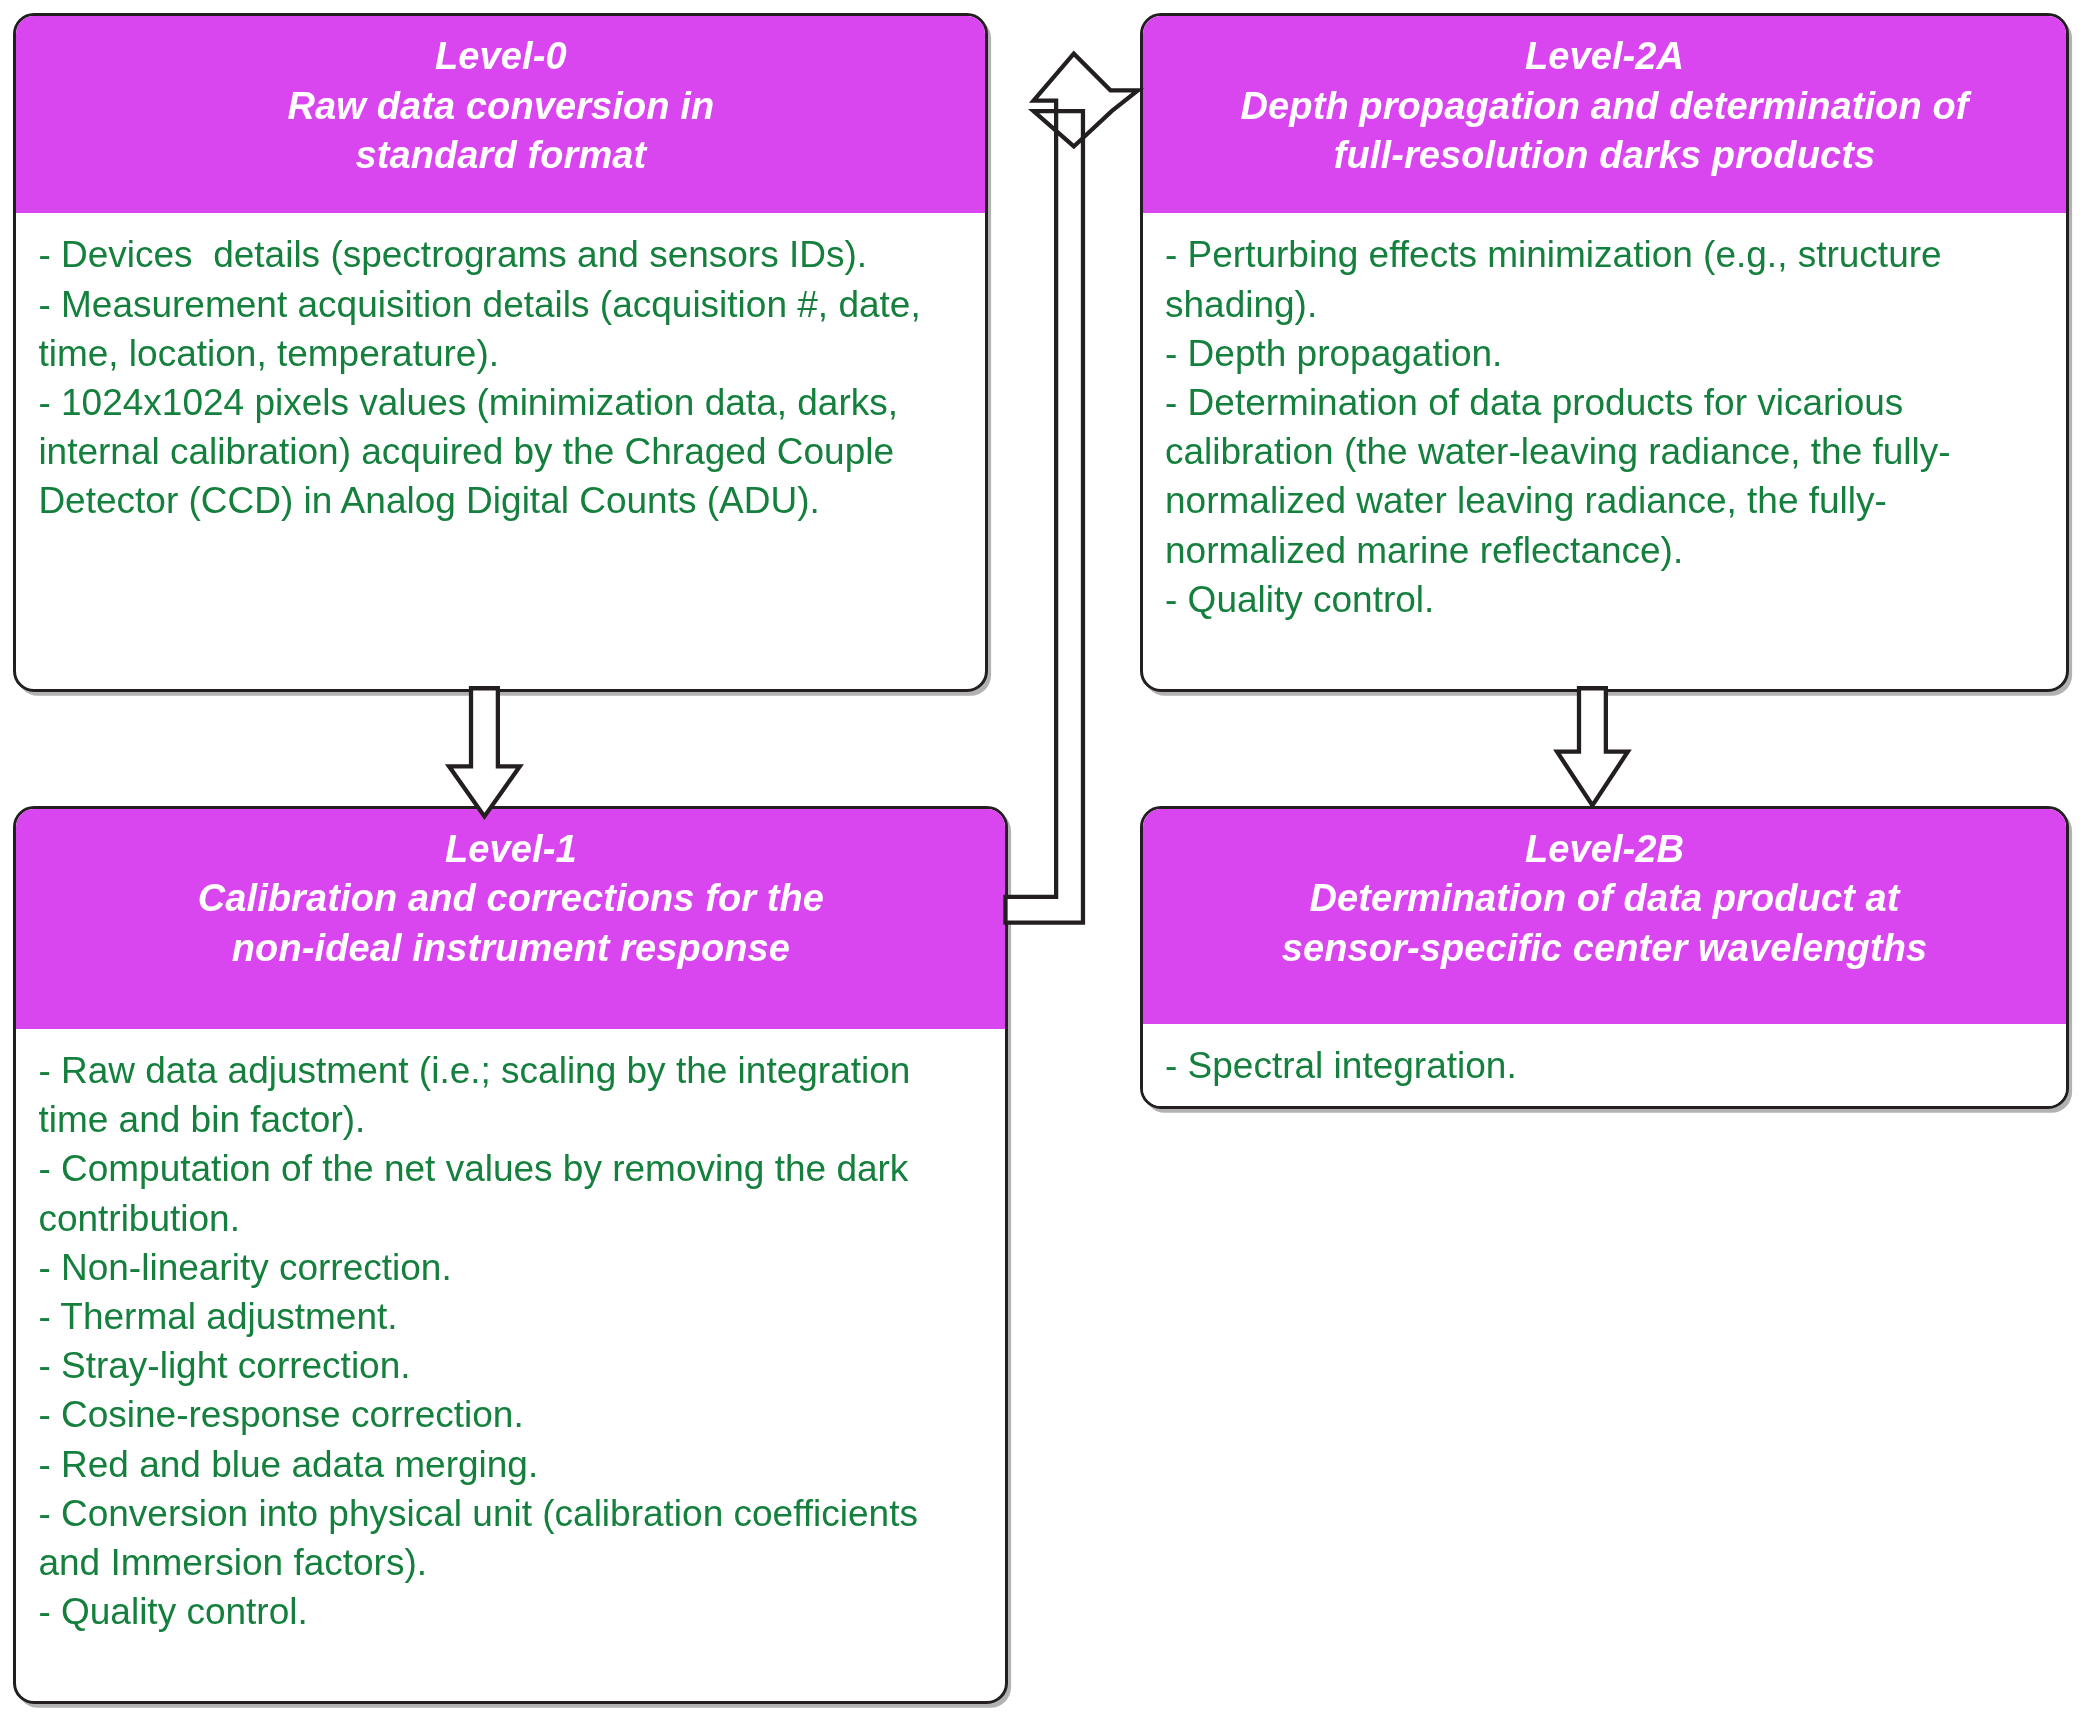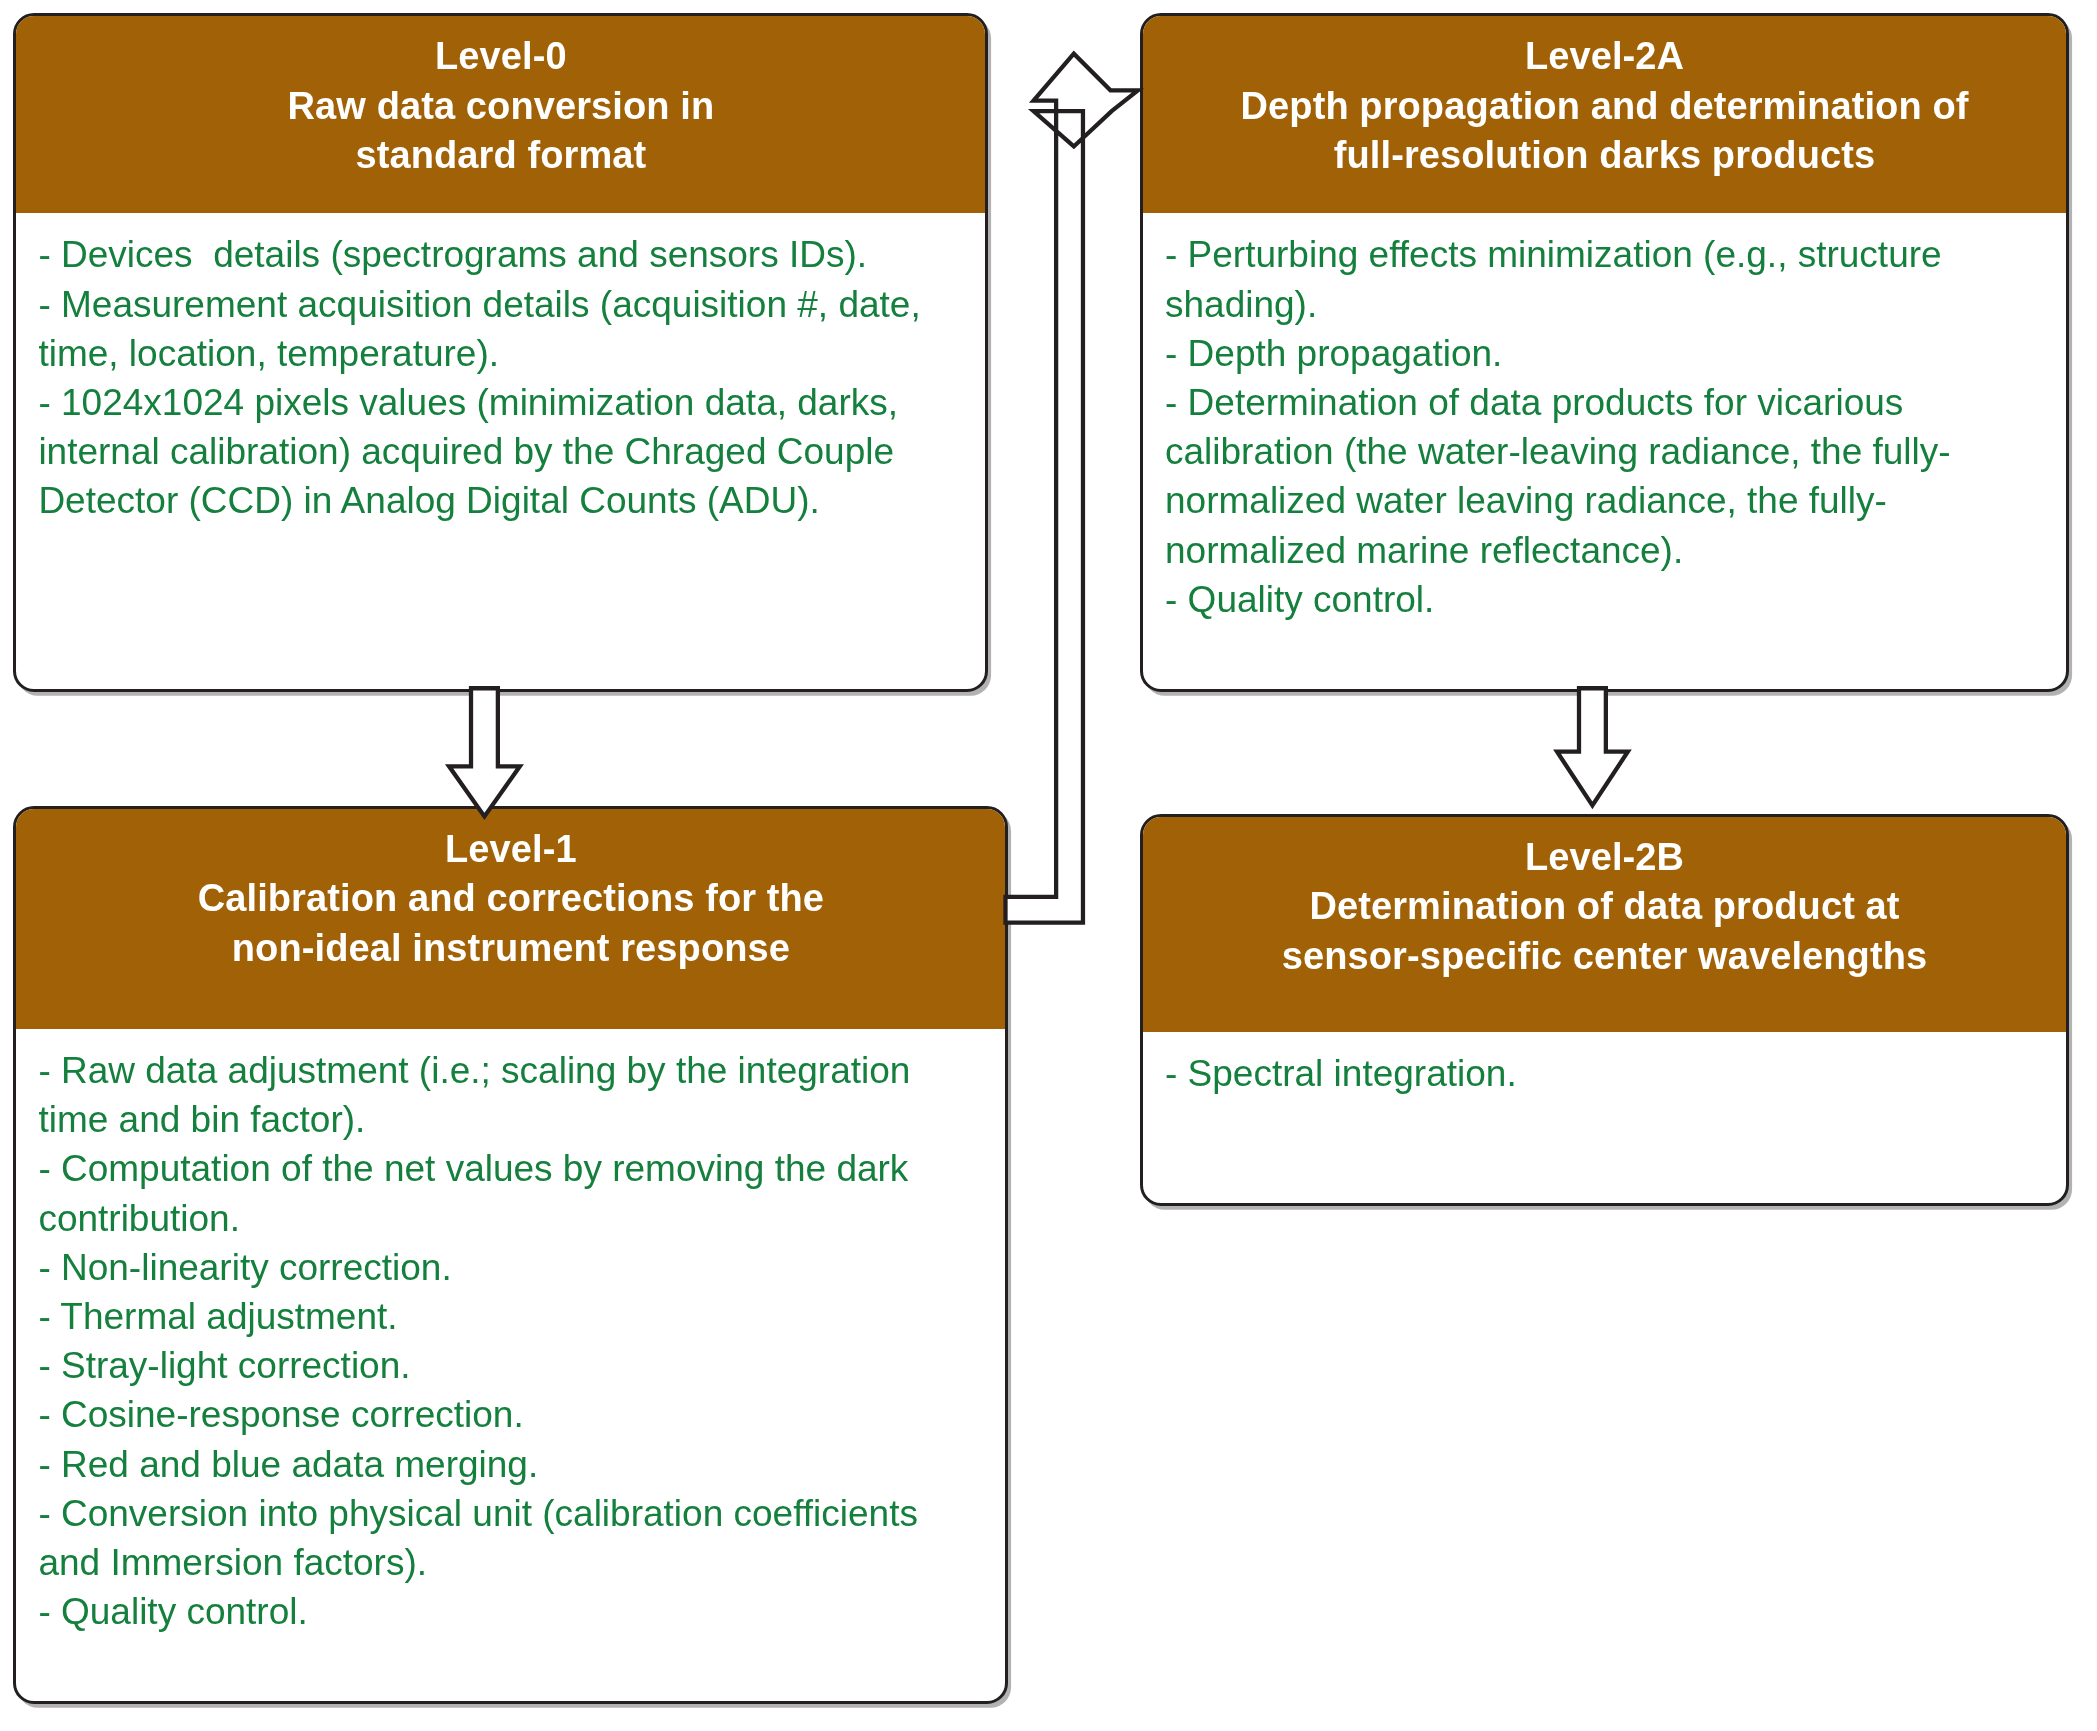--- a/index.html
+++ b/index.html
@@ -26,29 +26,30 @@
     position: absolute;
     box-sizing: border-box;
     border: 3.1px solid #231f20;
     border-radius: 21px;
     background: #ffffff;
     overflow: hidden;
     box-shadow: 3.7px 4.3px 0 -0.6px rgba(0,0,0,0.30);
   }
 
   .box-header {
-    background: #a16207;
+    background: #d946ef;
     color: #ffffff;
     text-align: center;
     font-weight: bold;
     font-size: 38px;
     line-height: 1.30;
     letter-spacing: 0.1px;
     padding: 16px 24.4px 18.3px 24.4px;
     box-sizing: border-box;
+    font-style: italic;
   }
 
   .box-header .hline { display: block; }
 
   .box-body {
     background: #ffffff;
     color: #15803d;
     font-size: 37px;
     line-height: 1.33;
     padding: 17px 21px 17px 22px;
@@ -63,21 +64,21 @@
   
   #box-level0   { left: 13.4px;   top: 13.4px;   width: 975px; height: 679px; }
   #box-level0 .box-header { height: 197px; }
 
   #box-level1   { left: 13.4px;   top: 806px; width: 995px; height: 898px; }
   #box-level1 .box-header { height: 220px; }
 
   #box-level2a  { left: 1140px; top: 13.4px;   width: 929px; height: 679px; }
   #box-level2a .box-header { height: 197px; }
 
-  #box-level2b  { left: 1140px; top: 806px; width: 929px; height: 392px; margin-top: 8px; }
+  #box-level2b  { left: 1140px; top: 806px; width: 929px; height: 303px; }
   #box-level2b .box-header { height: 215px; }
 
   
   #connectors {
     position: absolute;
     left: 0; top: 0;
     width: 2097px;
     height: 1731px;
     pointer-events: none;
   }

